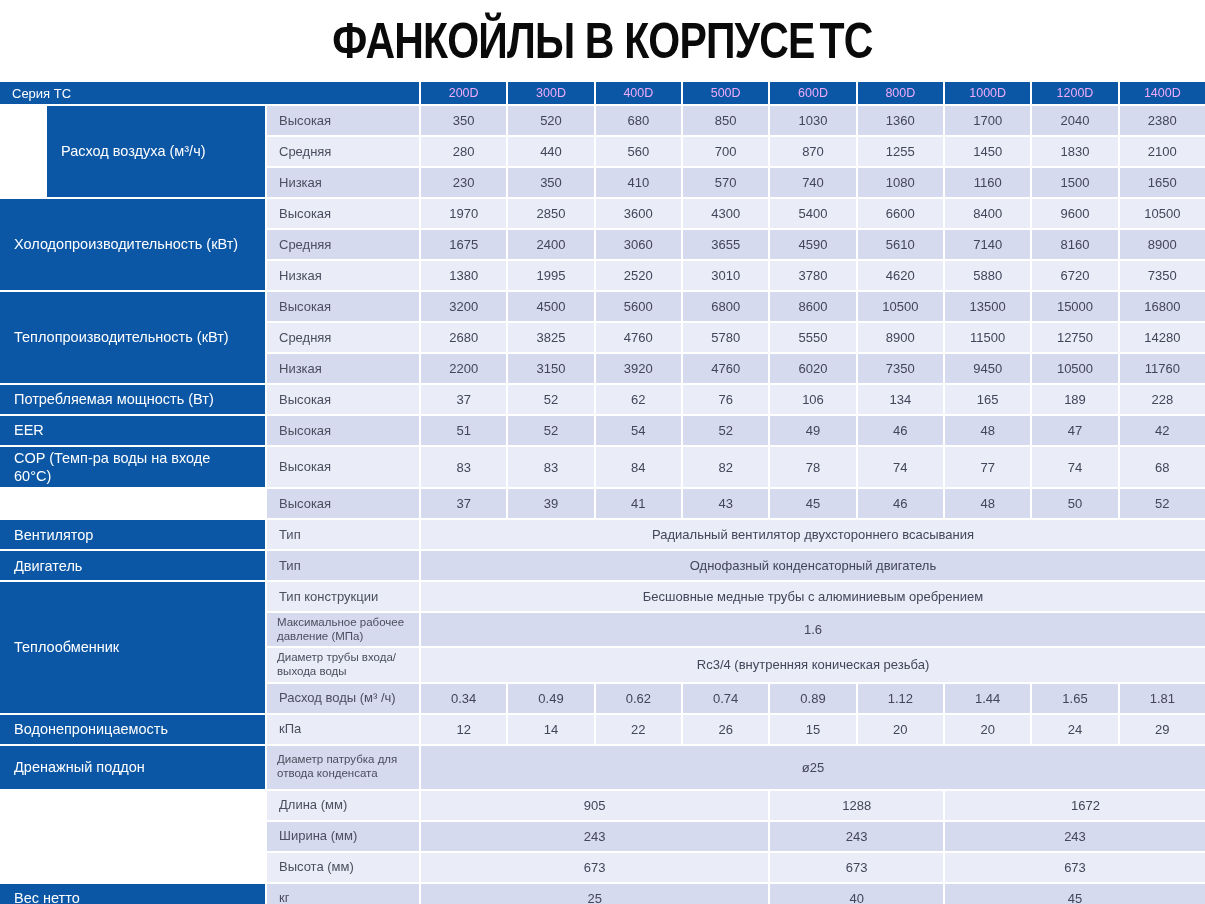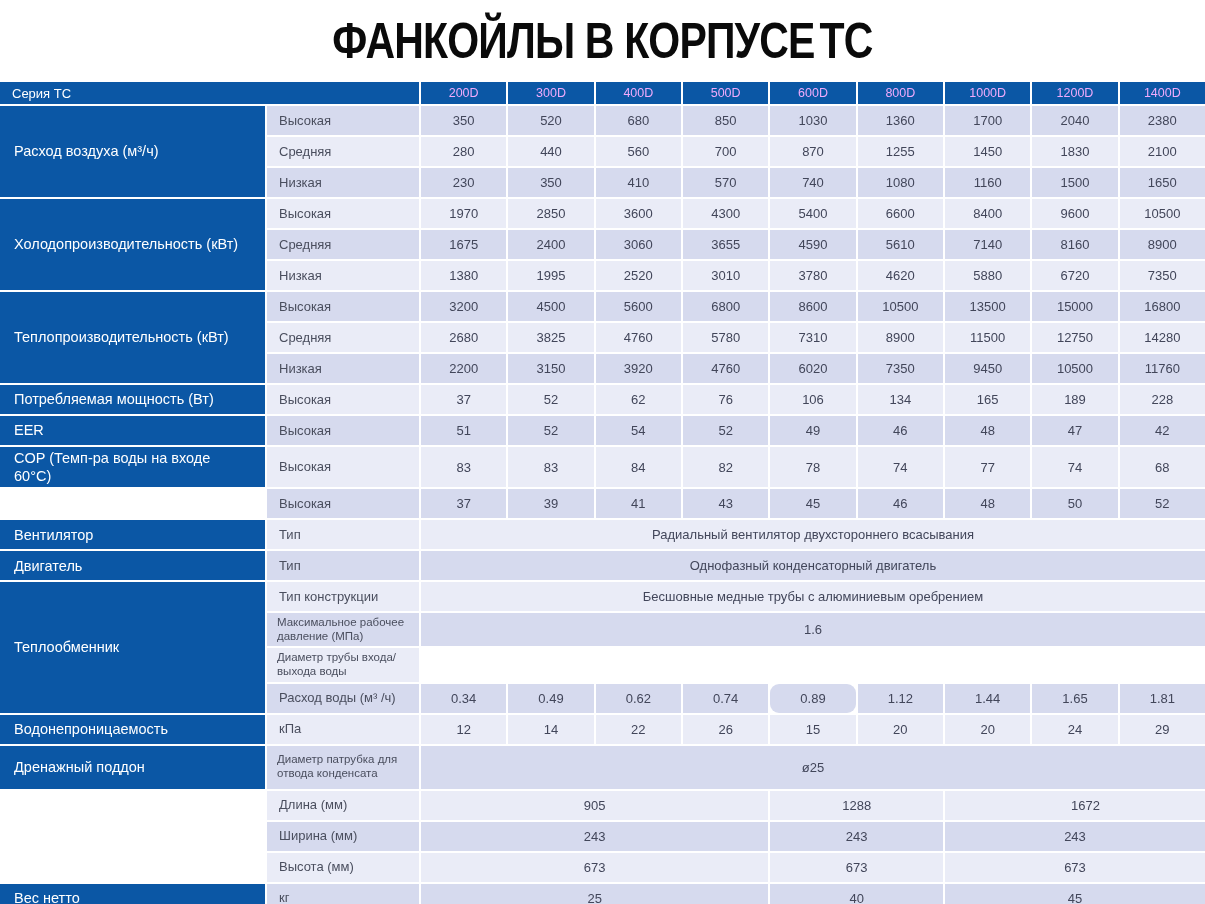--- a/index.html
+++ b/index.html
@@ -50,21 +50,21 @@
 
   <div class="cell hdr" style="grid-area: 1 / 3;">200D</div>
       <div class="cell hdr" style="grid-area: 1 / 4;">300D</div>
       <div class="cell hdr" style="grid-area: 1 / 5;">400D</div>
       <div class="cell hdr" style="grid-area: 1 / 6;">500D</div>
       <div class="cell hdr" style="grid-area: 1 / 7;">600D</div>
       <div class="cell hdr" style="grid-area: 1 / 8;">800D</div>
       <div class="cell hdr" style="grid-area: 1 / 9;">1000D</div>
       <div class="cell hdr" style="grid-area: 1 / 10;">1200D</div>
       <div class="cell hdr" style="grid-area: 1 / 11;">1400D</div>
-      <div class="cell section" style="grid-row: 2 / span 3;">Расход воздуха (м³/ч)</div>
+      <div class="cell section" style="grid-row: 2 / span 3; margin-left: 47px;">Расход воздуха (м³/ч)</div>
       <div class="cell sub rd" style="grid-row: 2;">Высокая</div>
       <div class="cell val rd" style="grid-area: 2 / 3;">350</div>
       <div class="cell val rd" style="grid-area: 2 / 4;">520</div>
       <div class="cell val rd" style="grid-area: 2 / 5;">680</div>
       <div class="cell val rd" style="grid-area: 2 / 6;">850</div>
       <div class="cell val rd" style="grid-area: 2 / 7;">1030</div>
       <div class="cell val rd" style="grid-area: 2 / 8;">1360</div>
       <div class="cell val rd" style="grid-area: 2 / 9;">1700</div>
       <div class="cell val rd" style="grid-area: 2 / 10;">2040</div>
       <div class="cell val rd" style="grid-area: 2 / 11;">2380</div>
@@ -128,21 +128,21 @@
       <div class="cell val rd" style="grid-area: 8 / 7;">8600</div>
       <div class="cell val rd" style="grid-area: 8 / 8;">10500</div>
       <div class="cell val rd" style="grid-area: 8 / 9;">13500</div>
       <div class="cell val rd" style="grid-area: 8 / 10;">15000</div>
       <div class="cell val rd" style="grid-area: 8 / 11;">16800</div>
       <div class="cell sub rl" style="grid-row: 9;">Средняя</div>
       <div class="cell val rl" style="grid-area: 9 / 3;">2680</div>
       <div class="cell val rl" style="grid-area: 9 / 4;">3825</div>
       <div class="cell val rl" style="grid-area: 9 / 5;">4760</div>
       <div class="cell val rl" style="grid-area: 9 / 6;">5780</div>
-      <div class="cell val rl" style="grid-area: 9 / 7;">7310</div>
+      <div class="cell val rl" style="grid-area: 9 / 7;">5550</div>
       <div class="cell val rl" style="grid-area: 9 / 8;">8900</div>
       <div class="cell val rl" style="grid-area: 9 / 9;">11500</div>
       <div class="cell val rl" style="grid-area: 9 / 10;">12750</div>
       <div class="cell val rl" style="grid-area: 9 / 11;">14280</div>
       <div class="cell sub rd" style="grid-row: 10;">Низкая</div>
       <div class="cell val rd" style="grid-area: 10 / 3;">2200</div>
       <div class="cell val rd" style="grid-area: 10 / 4;">3150</div>
       <div class="cell val rd" style="grid-area: 10 / 5;">3920</div>
       <div class="cell val rd" style="grid-area: 10 / 6;">4760</div>
       <div class="cell val rd" style="grid-area: 10 / 7;">6020</div>
@@ -198,26 +198,27 @@
       <div class="cell val rl" style="grid-area: 15 / 3 / auto / -1;">Радиальный вентилятор двухстороннего всасывания</div>
       <div class="cell section" style="grid-row: 16 / span 1;">Двигатель</div>
       <div class="cell sub rd" style="grid-row: 16;">Тип</div>
       <div class="cell val rd" style="grid-area: 16 / 3 / auto / -1;">Однофазный конденсаторный двигатель</div>
       <div class="cell section" style="grid-row: 17 / span 4;">Теплообменник</div>
       <div class="cell sub rl" style="grid-row: 17;">Тип конструкции</div>
       <div class="cell val rl" style="grid-area: 17 / 3 / auto / -1;">Бесшовные медные трубы с алюминиевым оребрением</div>
       <div class="cell sub rd small" style="grid-row: 18;">Максимальное рабочее давление (МПа)</div>
       <div class="cell val rd" style="grid-area: 18 / 3 / auto / -1;">1.6</div>
       <div class="cell sub rl small" style="grid-row: 19;">Диаметр трубы входа/ выхода воды</div>
+      <div class="cell val rl" style="grid-area: 19 / 3 / auto / -1;">Rc3/4 (внутренняя коническая резьба)</div>
       <div class="cell sub rd" style="grid-row: 20;">Расход воды (м³ /ч)</div>
       <div class="cell val rd" style="grid-area: 20 / 3;">0.34</div>
       <div class="cell val rd" style="grid-area: 20 / 4;">0.49</div>
       <div class="cell val rd" style="grid-area: 20 / 5;">0.62</div>
       <div class="cell val rd" style="grid-area: 20 / 6;">0.74</div>
-      <div class="cell val rd" style="grid-area: 20 / 7; border-radius: 9px;">0.89</div>
+      <div class="cell val rd" style="grid-area: 20 / 7;">0.89</div>
       <div class="cell val rd" style="grid-area: 20 / 8;">1.12</div>
       <div class="cell val rd" style="grid-area: 20 / 9;">1.44</div>
       <div class="cell val rd" style="grid-area: 20 / 10;">1.65</div>
       <div class="cell val rd" style="grid-area: 20 / 11;">1.81</div>
       <div class="cell section" style="grid-row: 21 / span 1;">Водонепроницаемость</div>
       <div class="cell sub rl" style="grid-row: 21;">кПа</div>
       <div class="cell val rl" style="grid-area: 21 / 3;">12</div>
       <div class="cell val rl" style="grid-area: 21 / 4;">14</div>
       <div class="cell val rl" style="grid-area: 21 / 5;">22</div>
       <div class="cell val rl" style="grid-area: 21 / 6;">26</div>

